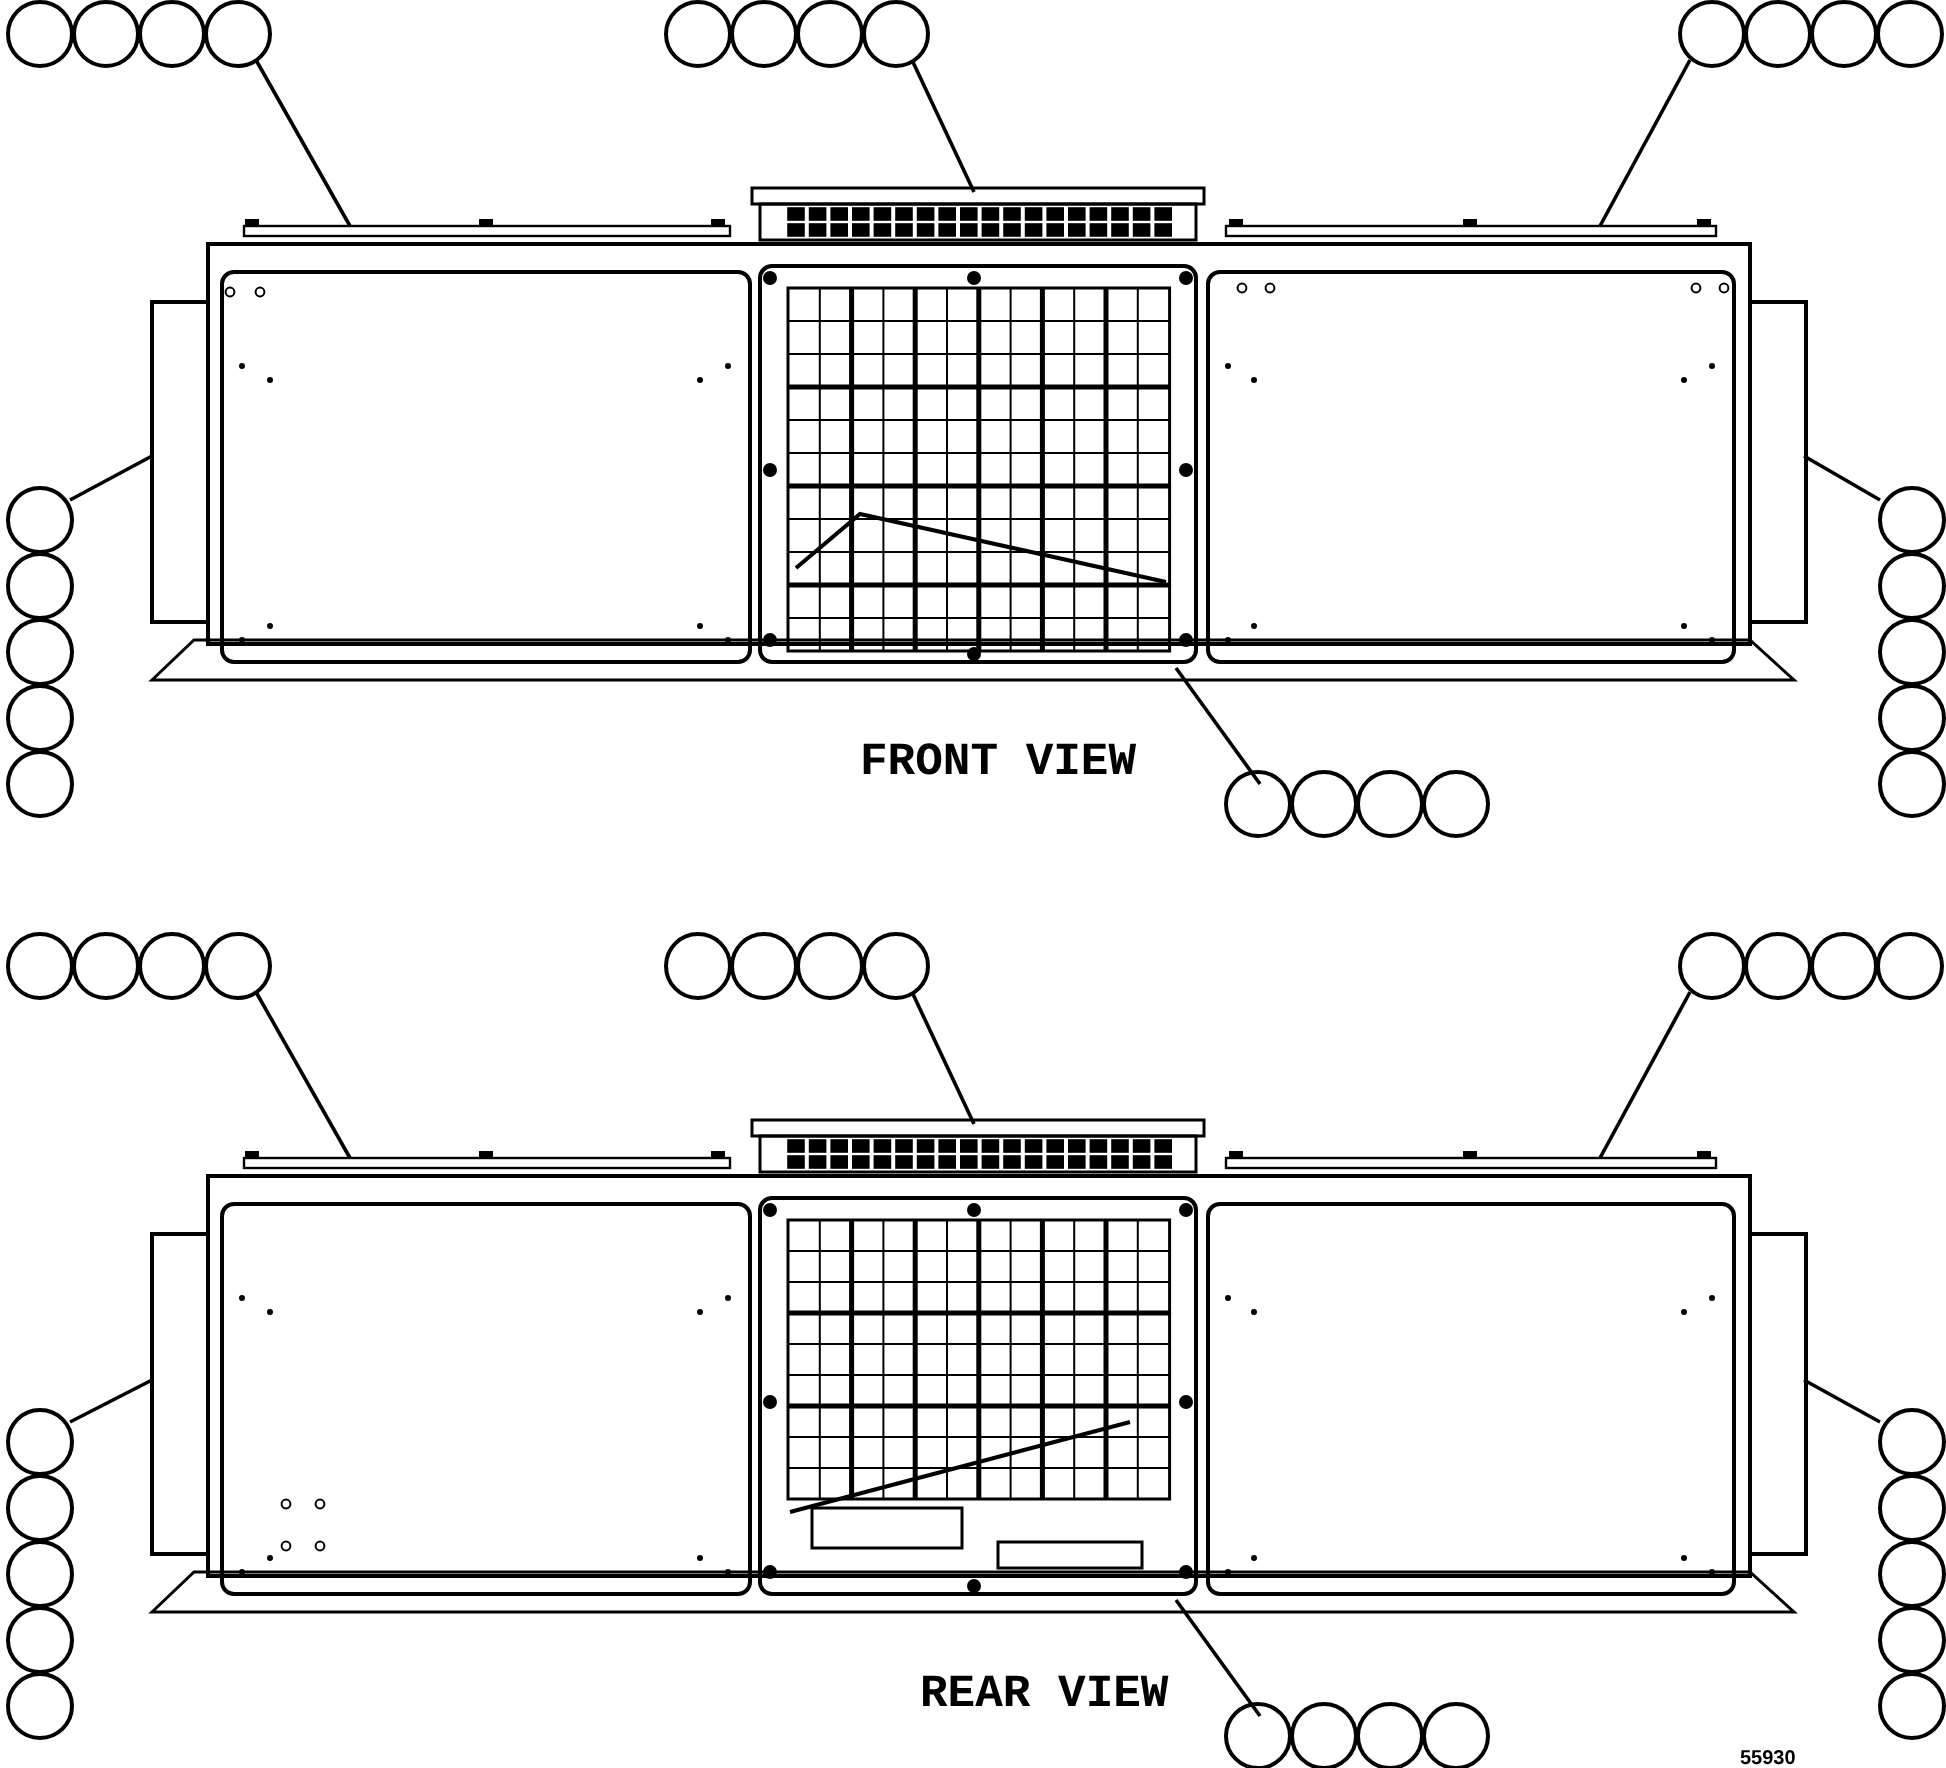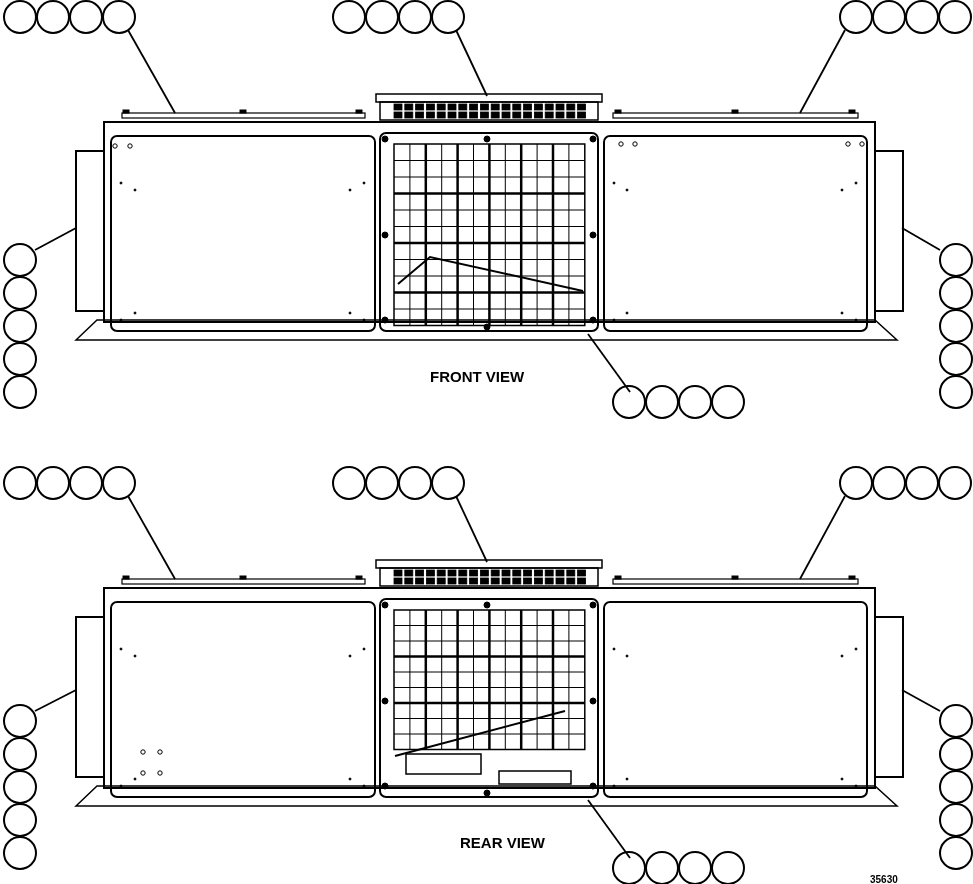--- a/index.html
+++ b/index.html
@@ -1,18 +1,18 @@
 <!DOCTYPE html>
 <html><head>
 <meta charset="utf-8">
 <style>
   html, body { margin: 0; padding: 0; background: #ffffff; }
   body { width: 973px; height: 884px; position: relative; overflow: hidden; font-family: "Liberation Sans", sans-serif; }
   #canvas { position: absolute; left: 0; top: 0; }
-  .view-label { position: absolute; font-family: Liberation Sans, sans-serif; font-weight: bold; font-size: 15px; color: #000; white-space: nowrap; }
+  .view-label { position: absolute; font-family: Liberation Mono, monospace; font-weight: bold; font-size: 23px; color: #000; white-space: nowrap; }
   .fig-id { position: absolute; font-family: "Liberation Sans", sans-serif; font-weight: bold; font-size: 10px; color: #000; }
 </style>
 </head>
 <body>
 
 <svg id="canvas" width="973" height="884" viewBox="0 0 973 884" xmlns="http://www.w3.org/2000/svg">
   <g id="view-front">
       <polygon points="76,340 97,320 875,320 897,340" fill="none" stroke="#000000" stroke-width="1.5"></polygon>
       <rect x="76" y="151" width="28" height="160" fill="none" stroke="#000000" stroke-width="2" rx="0"></rect>
       <rect x="875" y="151" width="28" height="160" fill="none" stroke="#000000" stroke-width="2" rx="0"></rect>
@@ -327,13 +327,13 @@
       <circle cx="629" cy="868" r="16" fill="#fff" stroke="#000000" stroke-width="2"></circle>
       <circle cx="662" cy="868" r="16" fill="#fff" stroke="#000000" stroke-width="2"></circle>
       <circle cx="695" cy="868" r="16" fill="#fff" stroke="#000000" stroke-width="2"></circle>
       <circle cx="728" cy="868" r="16" fill="#fff" stroke="#000000" stroke-width="2"></circle>
       <line x1="630" y1="858" x2="588" y2="800" stroke="#000000" stroke-width="1.8"></line>
     </g>
   </svg>
 
 <div class="view-label" style="left:430px; top:368px;">FRONT VIEW</div>
 <div class="view-label" style="left:460px; top:834px;">REAR VIEW</div>
-<div class="fig-id" style="left:870px; top:874px;">35630</div>
+<div class="fig-id" style="left:870px; top:874px;">55930</div>
 
 </body></html>

